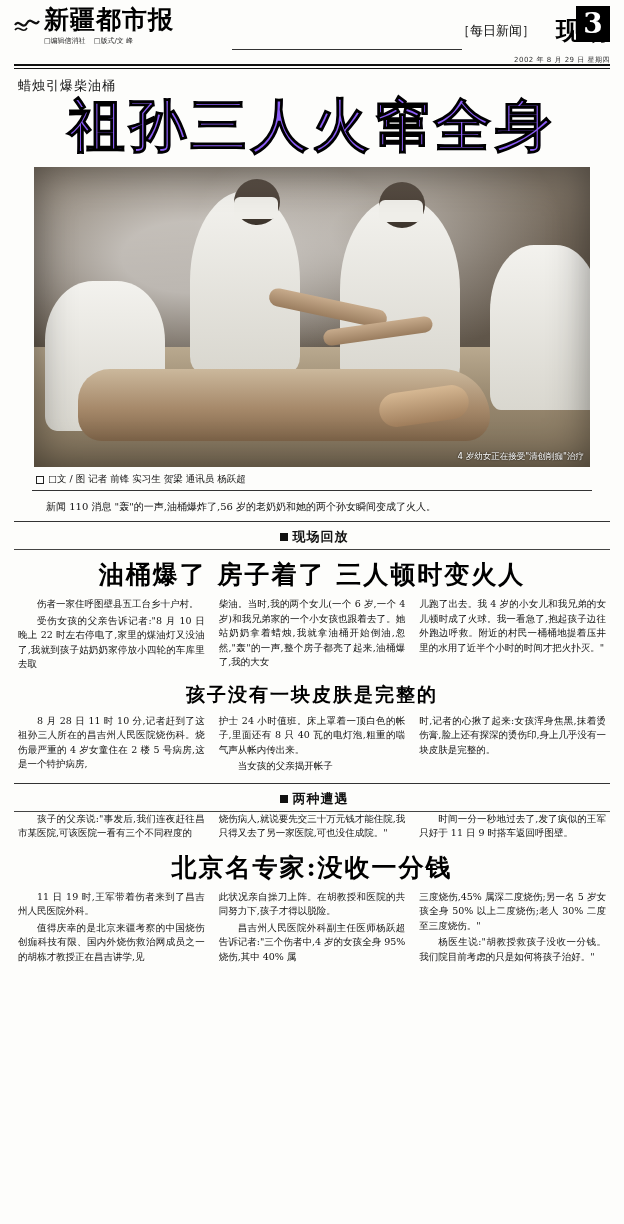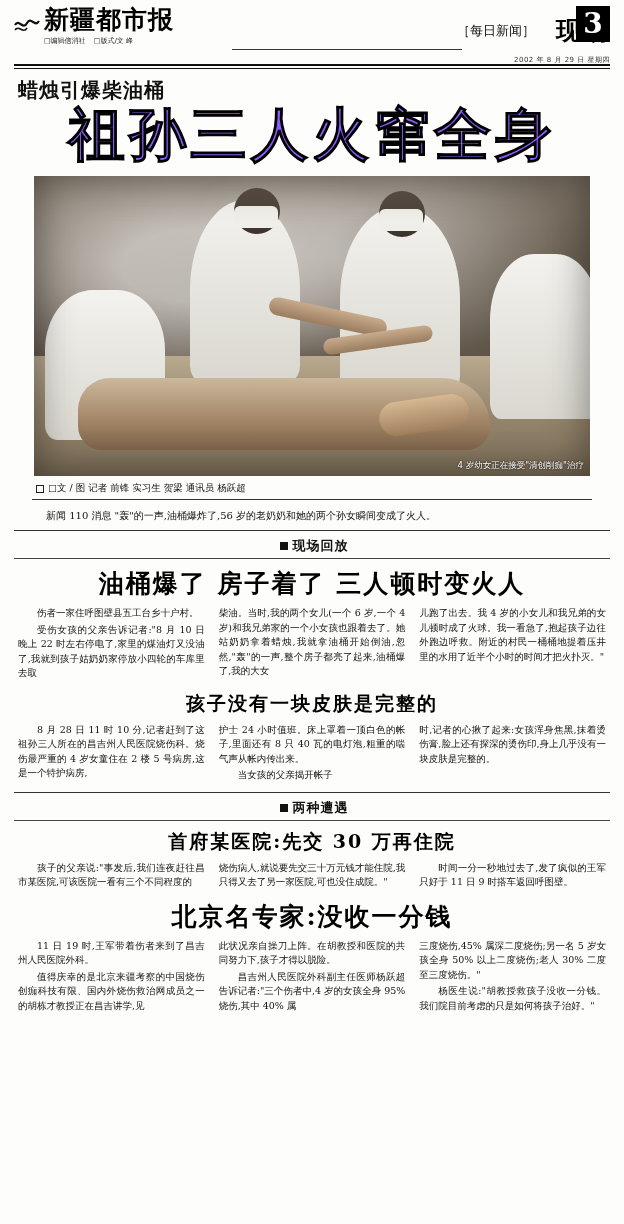--- a/index.html
+++ b/index.html
@@ -118,22 +118,22 @@
     margin: 2px 0 0 0;
   }
   .rule-thin {
     border-top: 1px solid #111;
     margin-top: 2px;
   }
 
   
   .kicker {
     font-family: "DejaVu Serif", serif;
-    font-weight: bold;
-    font-size: 20px;
+    font-weight: normal;
+    font-size: 13px;
     letter-spacing: 1px;
     margin: 8px 0 2px 4px;
   }
   .main-headline {
     text-align: center;
     font-family: Liberation Mono, monospace;
     font-weight: bold;
     font-size: 57px;
     letter-spacing: 4px;
     line-height: 62px;
@@ -414,21 +414,20 @@
     </div>
   </div>
 
   <div class="hr-blk"></div>
 
   <div class="sub-head">
     <span class="sq"></span><span>两种遭遇</span>
   </div>
   <div class="rule-sub"></div>
 
-  <div class="story-head small">首府某医院:先交 30 万再住院</div>
   <div class="cols3">
     <div class="col">
       <p>孩子的父亲说:"事发后,我们连夜赶往昌市某医院,可该医院一看有三个不同程度的</p>
     </div>
     <div class="col">
       <p class="noindent">烧伤病人,就说要先交三十万元钱才能住院,我只得又去了另一家医院,可也没住成院。"</p>
     </div>
     <div class="col">
       <p>时间一分一秒地过去了,发了疯似的王军只好于 11 日 9 时搭车返回呼图壁。</p>
     </div>

